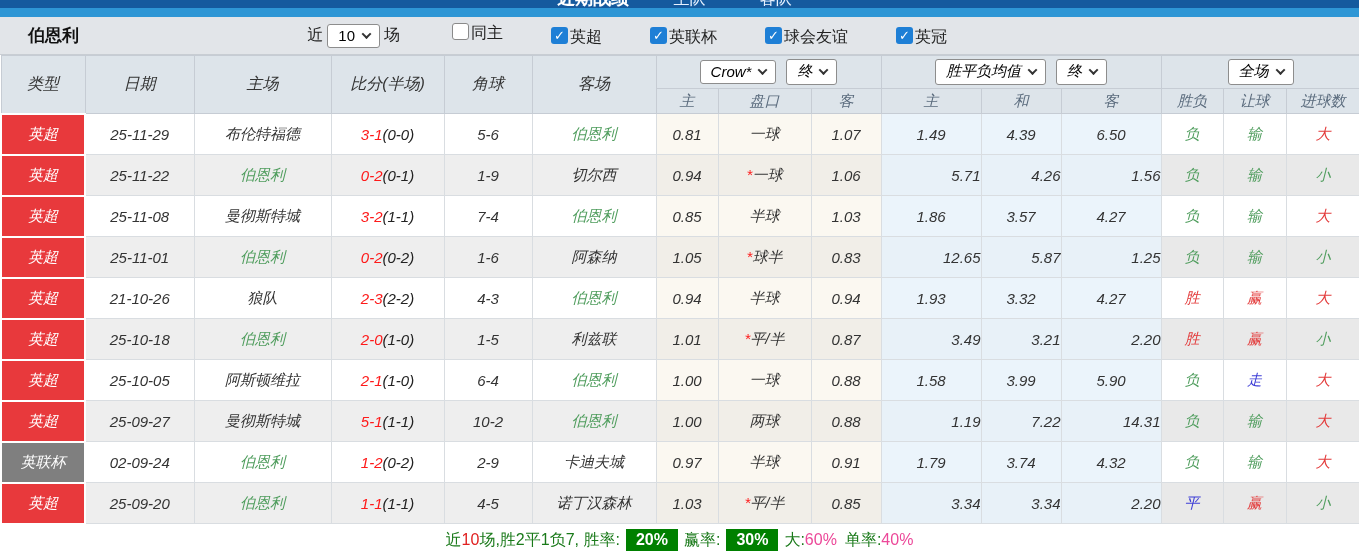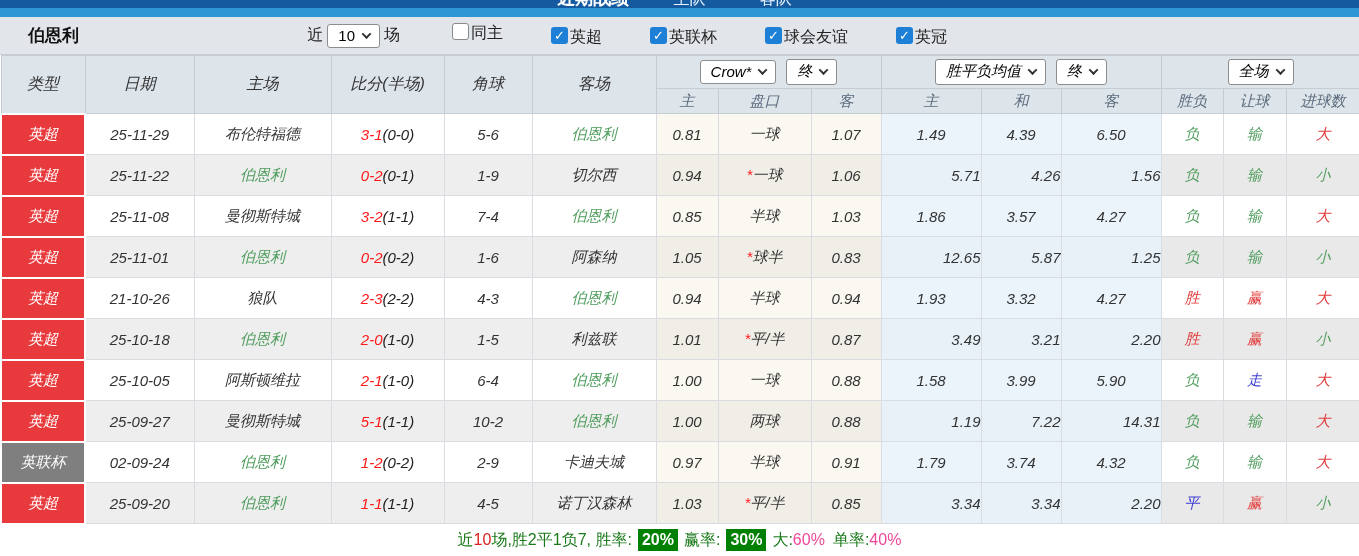--- a/index.html
+++ b/index.html
@@ -59,21 +59,21 @@
   .score-half { color:#222; }
   .star { color:#fe1a1a; }
   .hdr-selects { display:flex; justify-content:center; gap:10px; align-items:center; }
 
   
   .summary { height:31px; display:flex; align-items:center; justify-content:center;
     font-size:16px; background:#fff; white-space:nowrap; }
   .summary .g { color:#1a7a1a; }
   .summary .r { color:#e02020; }
   .summary .b { color:#ec4899; }
-  .pct-badge { background:#008000; color:#fff; padding:2px 4px; margin:0 6px;
+  .pct-badge { background:#008000; color:#fff; padding:2px 10px; margin:0 6px;
     font-weight:bold; }
 </style>
 </head>
 <body>
 
 <div class="topbar">
   <div class="topbar-inner">
     <span class="ttl">近期战绩</span>
     <span class="tb">·</span>
     <span class="tb">主队</span>

